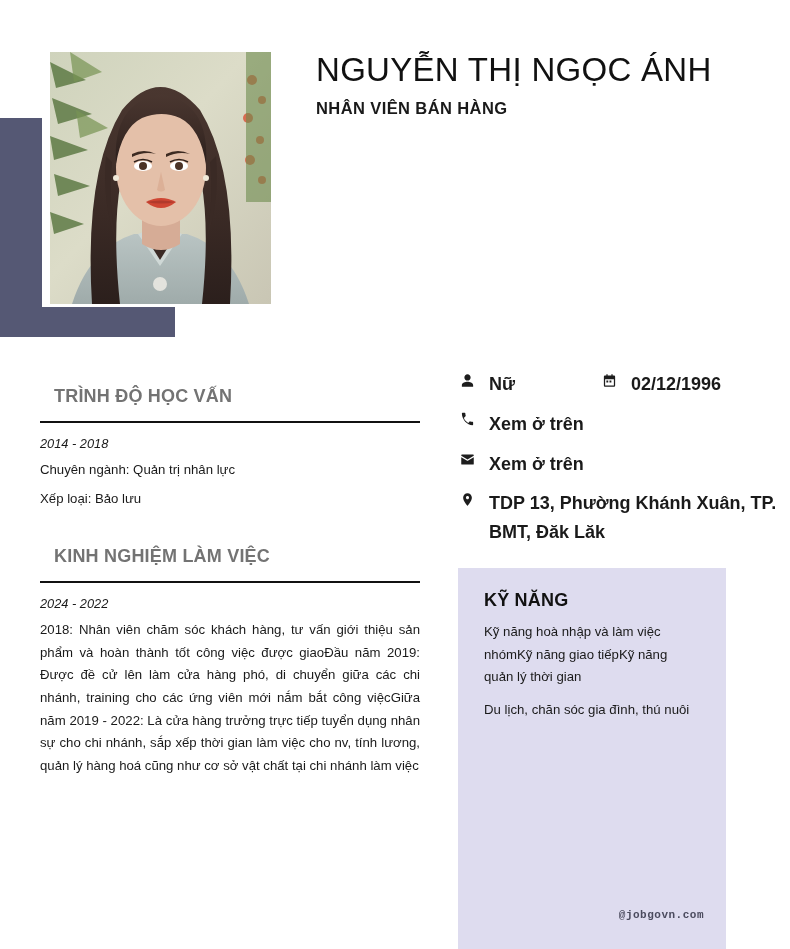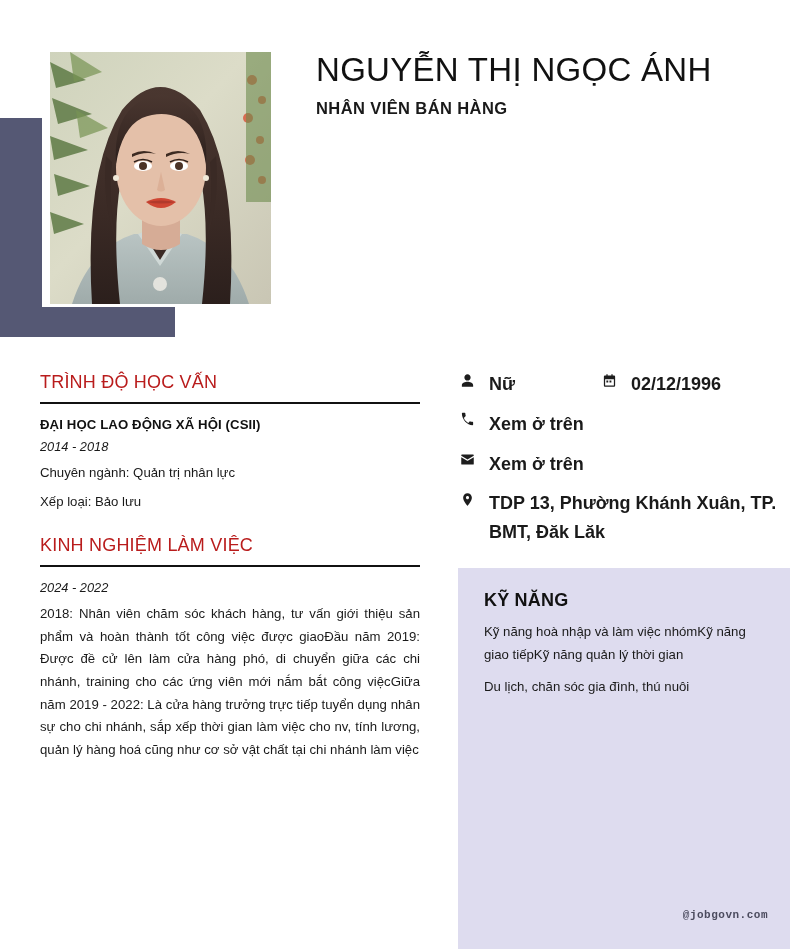--- a/index.html
+++ b/index.html
@@ -75,25 +75,25 @@
   }
 
   
   .left-col {
     position: absolute;
     left: 40px;
     top: 372px;
     width: 380px;
   }
   .section-heading {
-    margin: 0;
+    margin: 14px;
     font-size: 18px;
-    font-weight: normal;
+    font-weight: bold;
     letter-spacing: 0.2px;
-    color: #b91c1c;
+    color: #737373;
   }
   .section-rule {
     margin: 9px 0 13px 0;
     height: 2px;
     background: #111111;
     width: 100%;
   }
   .entry-title {
     margin: 0;
     font-size: 13.2px;
@@ -164,21 +164,21 @@
     color: #1a1a1a;
     line-height: 1.6;
     font-weight: bold;
   }
 
   
   .skills-panel {
     position: absolute;
     left: 458px;
     top: 568px;
-    width: 332px;
+    width: 268px;
     height: 381px;
     background: #dedcef;
     box-sizing: border-box;
     padding: 22px 26px 0 26px;
   }
   .panel-heading {
     margin: 0;
     font-size: 18px;
     font-weight: bold;
     letter-spacing: 0.2px;
@@ -295,21 +295,20 @@
   <div class="header-text">
     <h1 class="cv-name">NGUYỄN THỊ NGỌC ÁNH</h1>
     <p class="cv-role">NHÂN VIÊN BÁN HÀNG</p>
   </div>
 
   <div class="left-col">
 
     <section>
       <h2 class="section-heading">TRÌNH ĐỘ HỌC VẤN</h2>
       <div class="section-rule"></div>
-      <p class="entry-title">ĐẠI HỌC LAO ĐỘNG XÃ HỘI (CSII)</p>
       <p class="entry-dates">2014 - 2018</p>
       <p class="entry-line">Chuyên ngành: Quản trị nhân lực</p>
       <p class="entry-line">Xếp loại: Bảo lưu</p>
     </section>
 
     <div class="block-gap"></div>
 
     <section>
       <h2 class="section-heading">KINH NGHIỆM LÀM VIỆC</h2>
       <div class="section-rule"></div>

